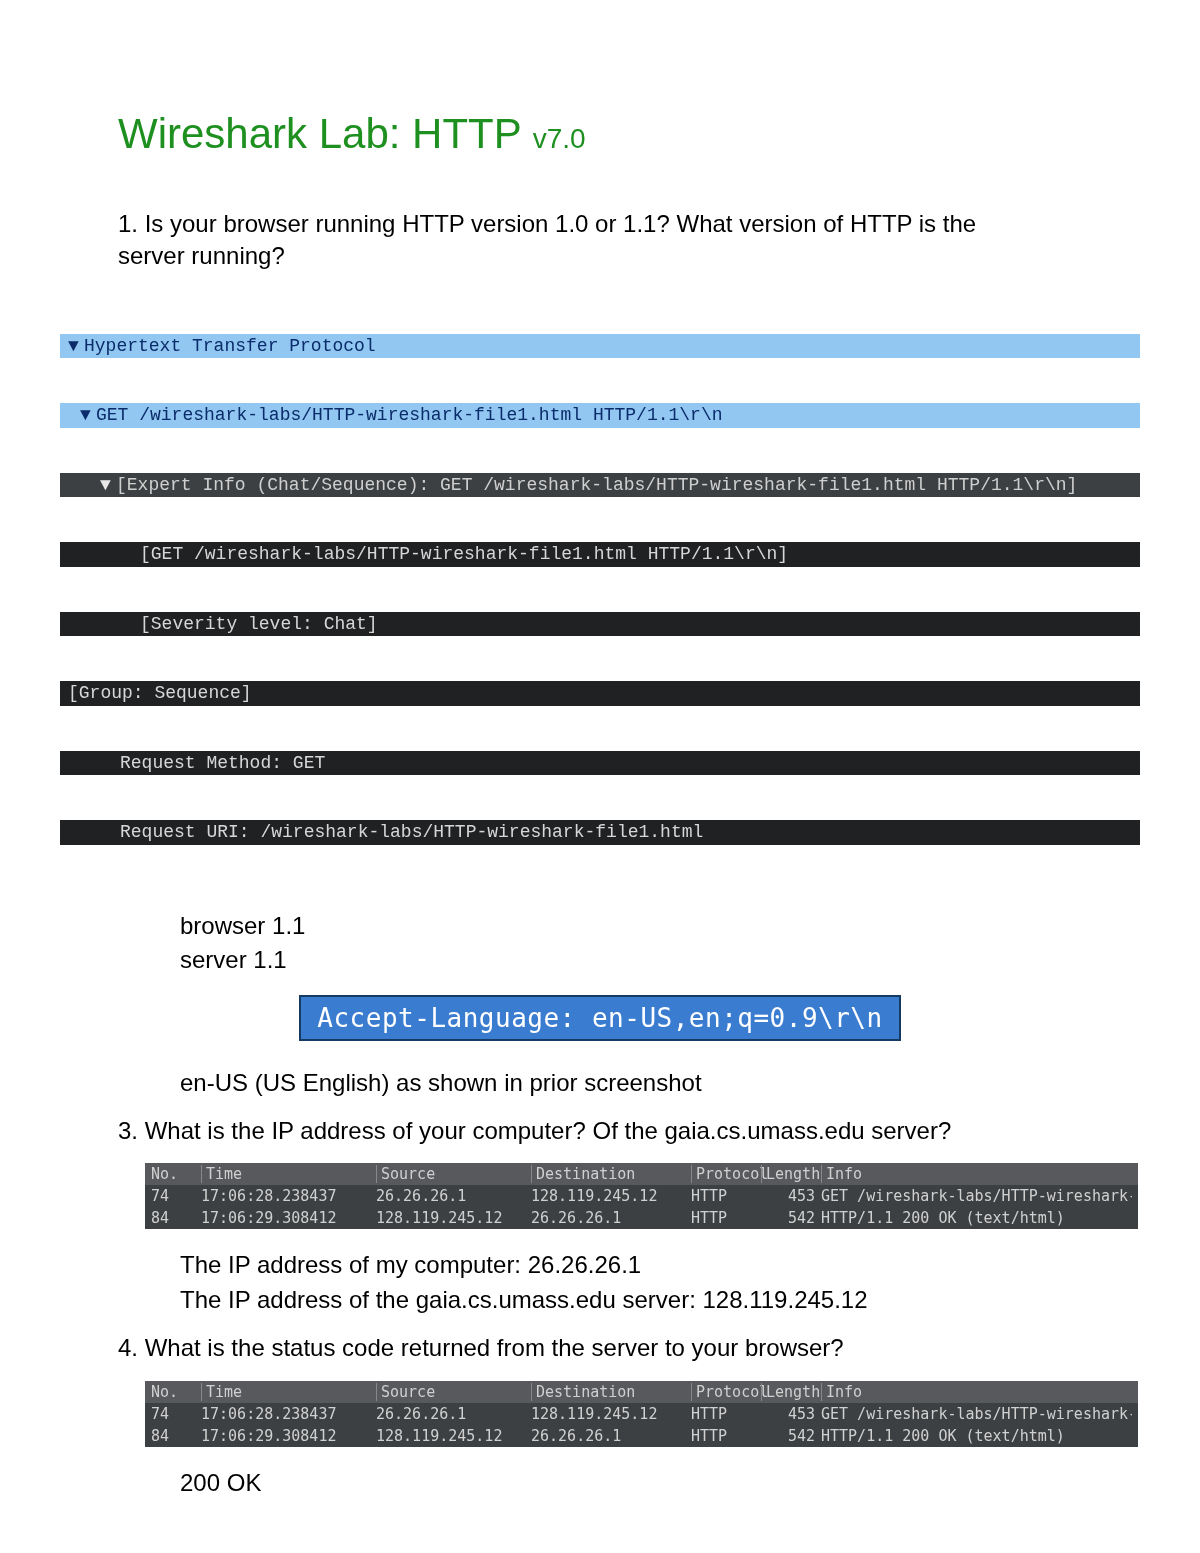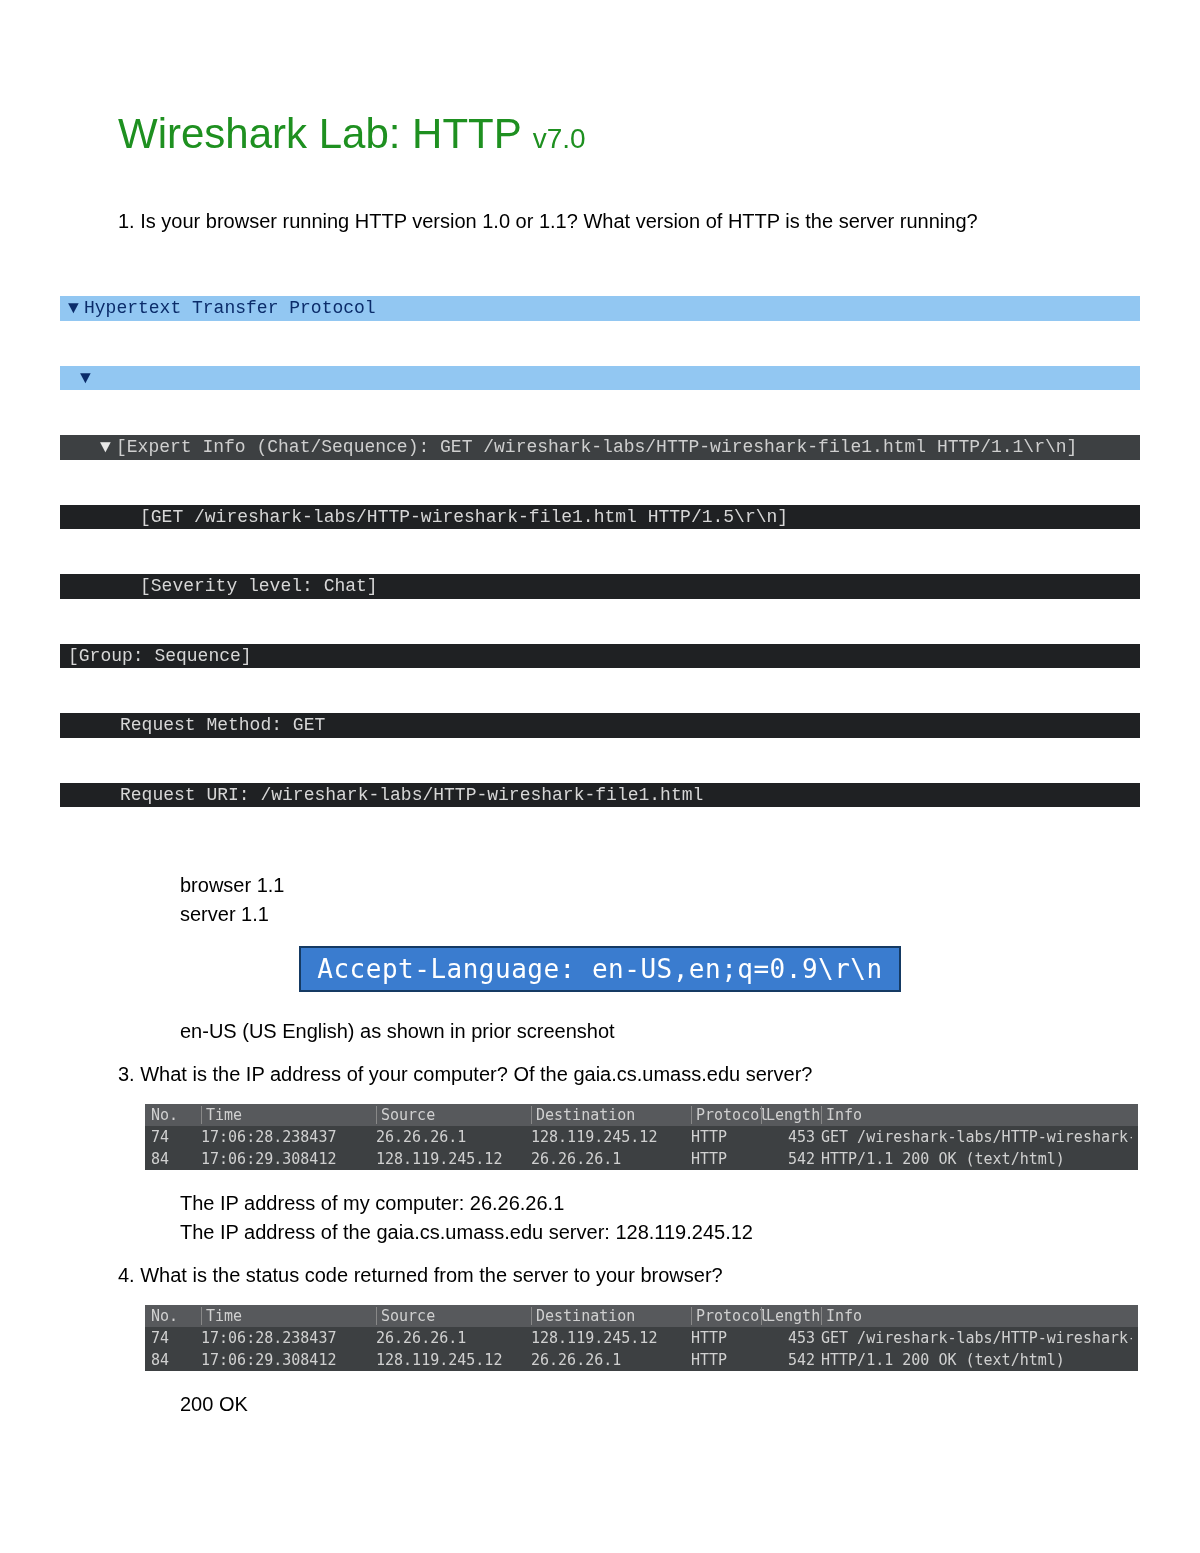--- a/index.html
+++ b/index.html
@@ -17,21 +17,21 @@
   h1.title {
     color: #1e9020;
     font-weight: 400;
     font-size: 42px;
     margin: 30px 0 50px 58px;
   }
   h1.title .ver {
     font-size: 28px;
   }
   .body-text {
-    font-size: 20px;
+    font-size: 24px;
     line-height: 1.35;
     margin: 0 0 16px 58px;
     max-width: 900px;
   }
   .indent {
     margin-left: 120px;
   }
   .wshark-block {
     margin: 0 0 20px 0;
     font-family: "Menlo","Consolas","Courier New",monospace;
@@ -92,23 +92,23 @@
 <div class="page">
 
   <h1 class="title">
     <span>Wireshark Lab: HTTP </span><span class="ver">v7.0</span>
   </h1>
 
   <p class="body-text">1. Is your browser running HTTP version 1.0 or 1.1? What version of HTTP is the server running?</p>
 
   <div class="wshark-block">
     <div class="ws-row ws-blue-light"><span class="tri">▼</span><span>Hypertext Transfer Protocol</span></div>
-    <div class="ws-row ws-blue-light" style="padding-left:20px;"><span class="tri">▼</span></div>
+    <div class="ws-row ws-blue-light" style="padding-left:20px;"><span class="tri">▼</span><span>GET /wireshark-labs/HTTP-wireshark-file1.html HTTP/1.1\r\n</span></div>
     <div class="ws-row ws-dark-grey" style="padding-left:40px;"><span class="tri white">▼</span><span>[Expert Info (Chat/Sequence): GET /wireshark-labs/HTTP-wireshark-file1.html HTTP/1.1\r\n]</span></div>
-    <div class="ws-row ws-dark" style="padding-left:80px;"><span>[GET /wireshark-labs/HTTP-wireshark-file1.html HTTP/1.5\r\n]</span></div>
+    <div class="ws-row ws-dark" style="padding-left:80px;"><span>[GET /wireshark-labs/HTTP-wireshark-file1.html HTTP/1.1\r\n]</span></div>
     <div class="ws-row ws-dark" style="padding-left:80px;"><span>[Severity level: Chat]</span></div>
     <div class="ws-row ws-dark" style=""><span>[Group: Sequence]</span></div>
     <div class="ws-row ws-dark" style="padding-left:60px;"><span>Request Method: GET</span></div>
     <div class="ws-row ws-dark" style="padding-left:60px;"><span>Request URI: /wireshark-labs/HTTP-wireshark-file1.html</span></div>
   </div>
 
   <p class="body-text indent" style="margin-bottom:2px;">browser 1.1</p>
   <p class="body-text indent" style="margin-top:0;">server 1.1</p>
 
 

